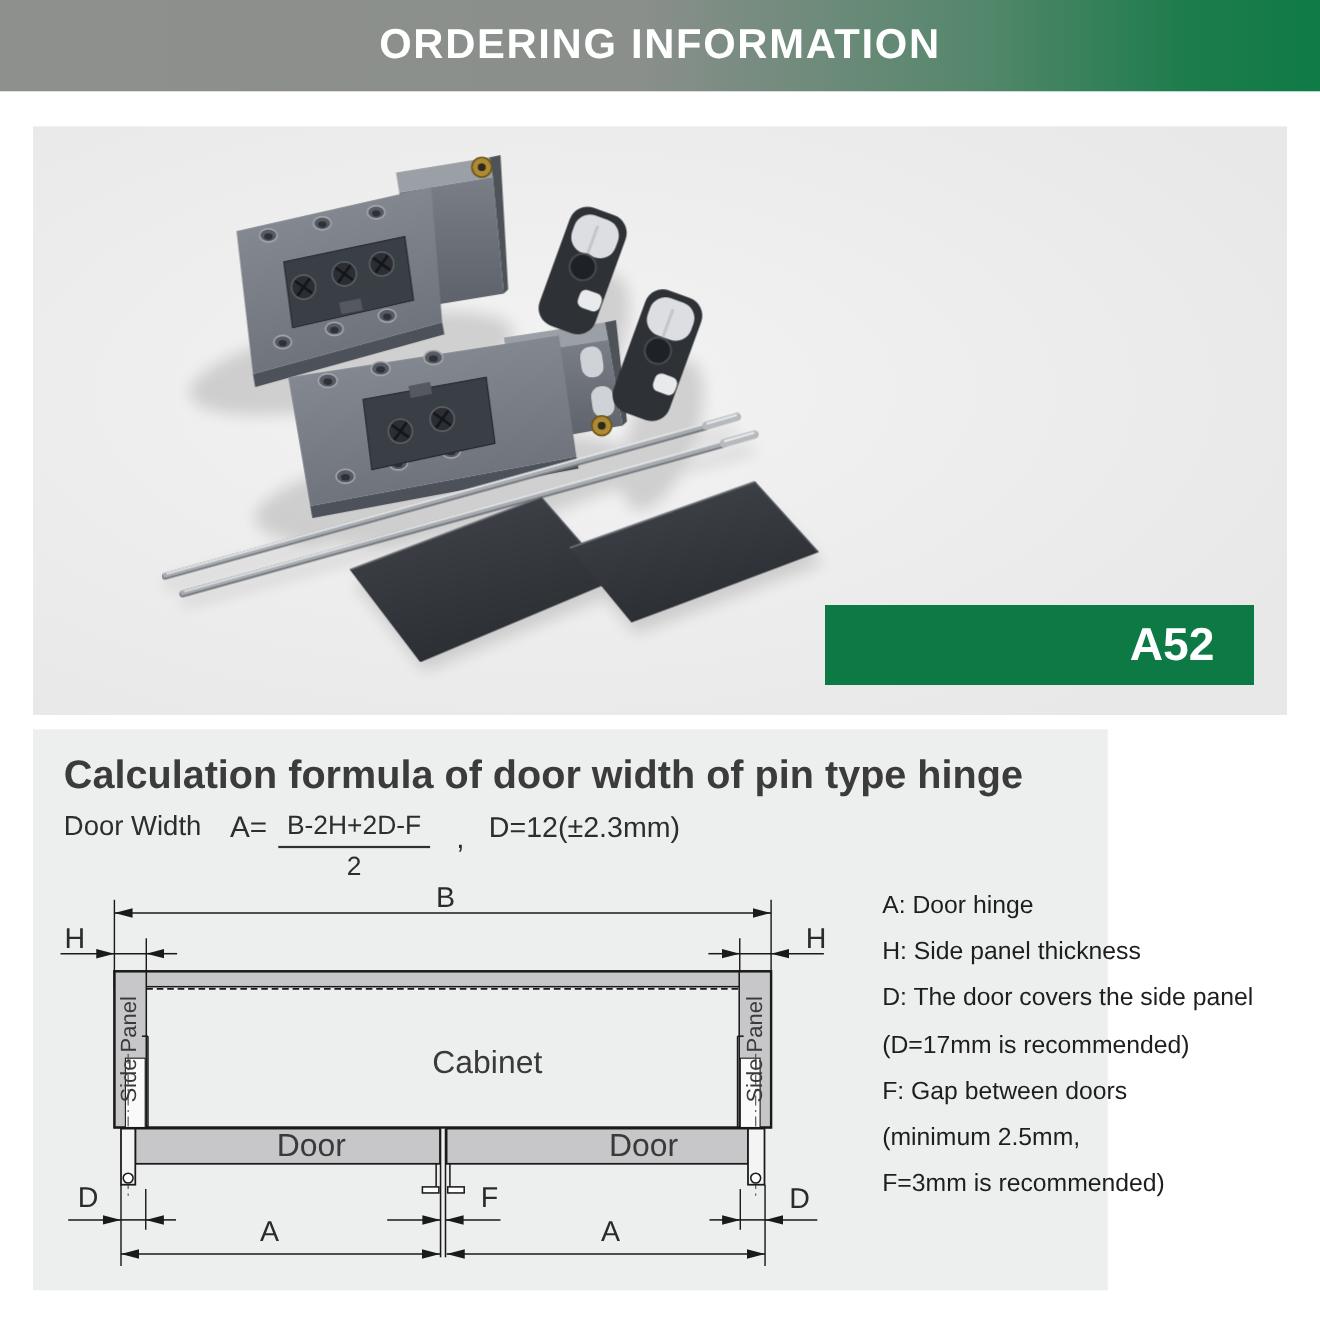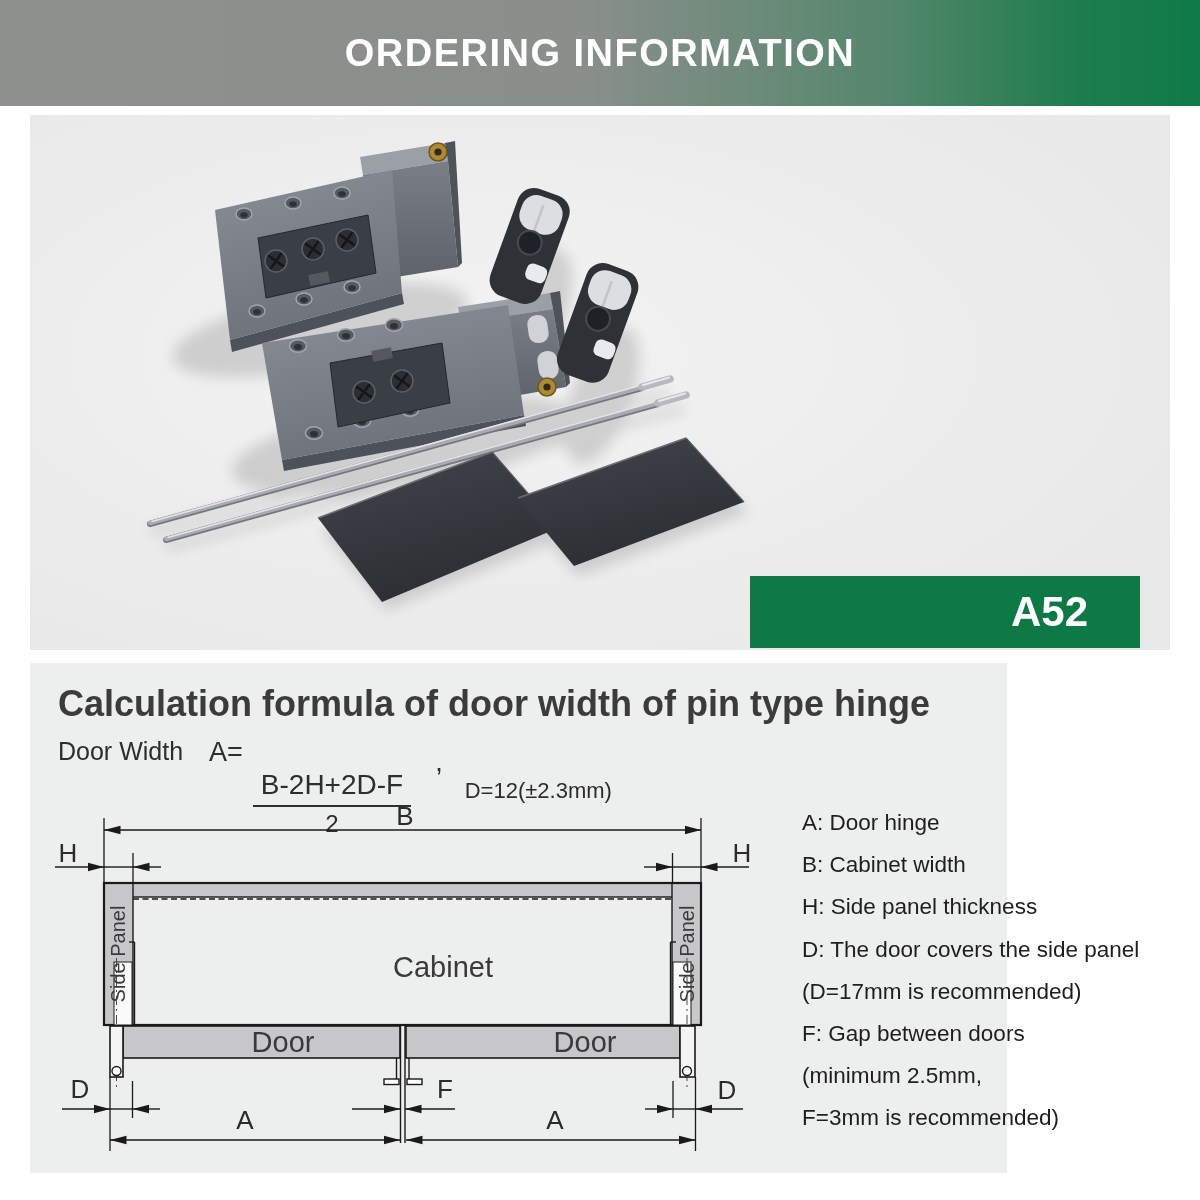--- a/index.html
+++ b/index.html
@@ -1,42 +1,42 @@
 <!DOCTYPE html>
 <html><head>
 <meta charset="utf-8">
 <style>
   html,body{margin:0;padding:0;background:#ffffff;}
   .page{position:relative;width:1200px;height:1200px;background:#ffffff;overflow:hidden;
         font-family:"Liberation Sans",sans-serif;}
 
   
-  .banner{position:absolute;left:0;top:0;width:1200px;height:106px;
+  .banner{position:absolute;left:0;top:0;width:1200px;height:83px;
           background:linear-gradient(90deg,#8d908d 0%,#8b8f8c 48%,#55876c 74%,#1d7c4c 90%,#0f7b46 100%);
           display:flex;align-items:center;justify-content:center;}
   .banner-title{color:#ffffff;font-size:38px;font-weight:bold;letter-spacing:1.5px;}
 
   
   .photo-panel{position:absolute;left:30px;top:115px;width:1140px;height:535px;background:#e9e8e8;}
   .photo-art{position:absolute;left:0;top:0;}
   .badge{position:absolute;left:720px;top:435px;width:390px;height:72px;background:#0d7a45;
-         display:flex;align-items:center;justify-content:flex-end;padding-right:52px;box-sizing:border-box;margin-top:26px;}
+         display:flex;align-items:center;justify-content:flex-end;padding-right:36px;box-sizing:border-box;}
   .badge span{color:#ffffff;font-size:42px;font-weight:bold;}
 
   
   .formula-panel{position:absolute;left:30px;top:663px;width:977px;height:510px;background:#edeeee;}
   .section-title{position:absolute;left:28px;top:20px;font-size:36px;font-weight:600;color:#3b3b3b;white-space:nowrap;}
   .formula-row{position:absolute;left:28px;top:74px;height:76px;display:flex;align-items:flex-start;color:#2d2d2d;}
   .fw-label{font-size:25px;}
   .fw-lhs{font-size:27px;margin-left:26px;}
   .fraction{display:inline-block;text-align:center;margin-left:10px;}
-  .fraction .num{font-size:28px;padding:0 8px 4px 8px;margin-top:32px;}
+  .fraction .num{font-size:24px;padding:0 8px 4px 8px;}
   .fraction .den{font-size:24px;border-top:2.5px solid #2f2f2f;padding-top:3px;}
   .fw-comma{font-size:27px;margin:0 22px 0 24px;transform:translateY(10px);}
-  .fw-cond{font-size:22px;margin-top:41px;}
+  .fw-cond{font-size:26px;}
 
   .diagram-svg{position:absolute;left:0;top:0;}
   .dim-label{position:absolute;transform:translate(-50%,-50%);font-size:26px;color:#2b2b2b;white-space:nowrap;}
   .zone-label{position:absolute;transform:translate(-50%,-50%);font-size:29px;color:#3a3a3a;white-space:nowrap;}
   .door-label{font-size:29px;}
   .sp-label{position:absolute;transform:translate(-50%,-50%) rotate(-90deg);font-size:20px;color:#3a3a3a;white-space:nowrap;}
 
   .legend{position:absolute;left:772px;top:139px;width:368px;font-size:22.5px;line-height:42.2px;color:#1e1e1e;}
   .legend div{white-space:nowrap;}
 </style>
@@ -351,21 +351,20 @@
     <div class="zone-label door-label" style="left:253px;top:379px;">Door</div>
     <div class="zone-label door-label" style="left:555px;top:379px;">Door</div>
     <div class="dim-label" style="left:50px;top:426px;">D</div>
     <div class="dim-label" style="left:697px;top:427px;">D</div>
     <div class="dim-label" style="left:415px;top:426px;">F</div>
     <div class="dim-label" style="left:215px;top:457px;">A</div>
     <div class="dim-label" style="left:525px;top:457px;">A</div>
 
     <div class="legend">
       <div>A: Door hinge</div>
-      <div>B: Cabinet width</div>
       <div>H: Side panel thickness</div>
       <div>D: The door covers the side panel</div>
       <div>(D=17mm is recommended)</div>
       <div>F: Gap between doors</div>
       <div>(minimum 2.5mm,</div>
       <div>F=3mm is recommended)</div>
     </div>
   </div>
 
 </div>

